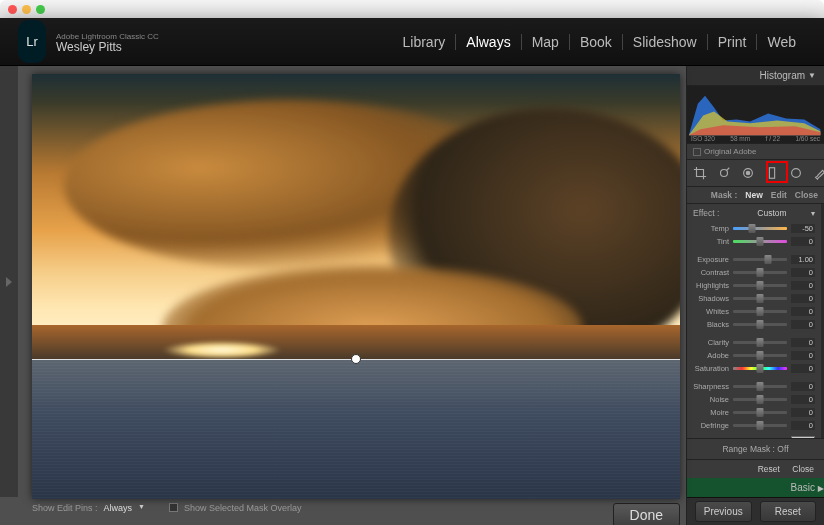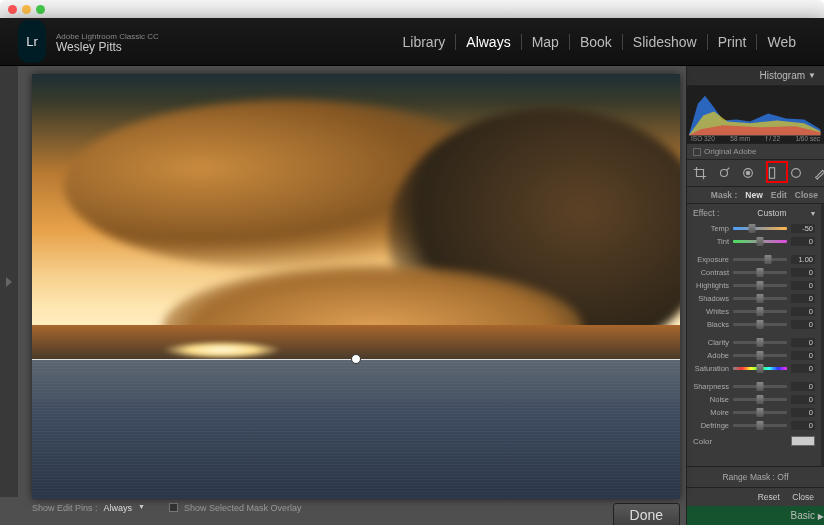--- a/index.html
+++ b/index.html
@@ -332,15 +332,19 @@
       <div class="range-mask">
         <span>Range Mask :</span> <span>Off</span>
       </div>
       <div class="rc-row">
         <span>Reset</span>
         <span>Close</span>
       </div>
       <div class="basic-head">
         <span>Basic</span> <span class="tri">▶</span>
       </div>
+      <div class="bottom-bar">
+        <div class="bbtn">Previous</div>
+        <div class="bbtn">Reset</div>
+      </div>
     </div>
   </div>
 </div>
 
 </body></html>

